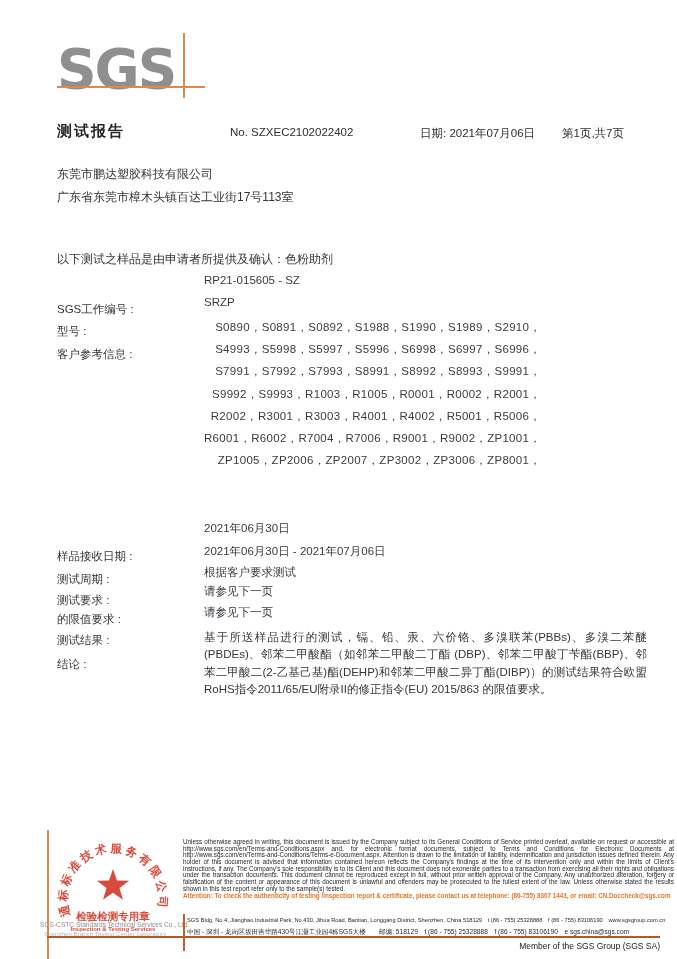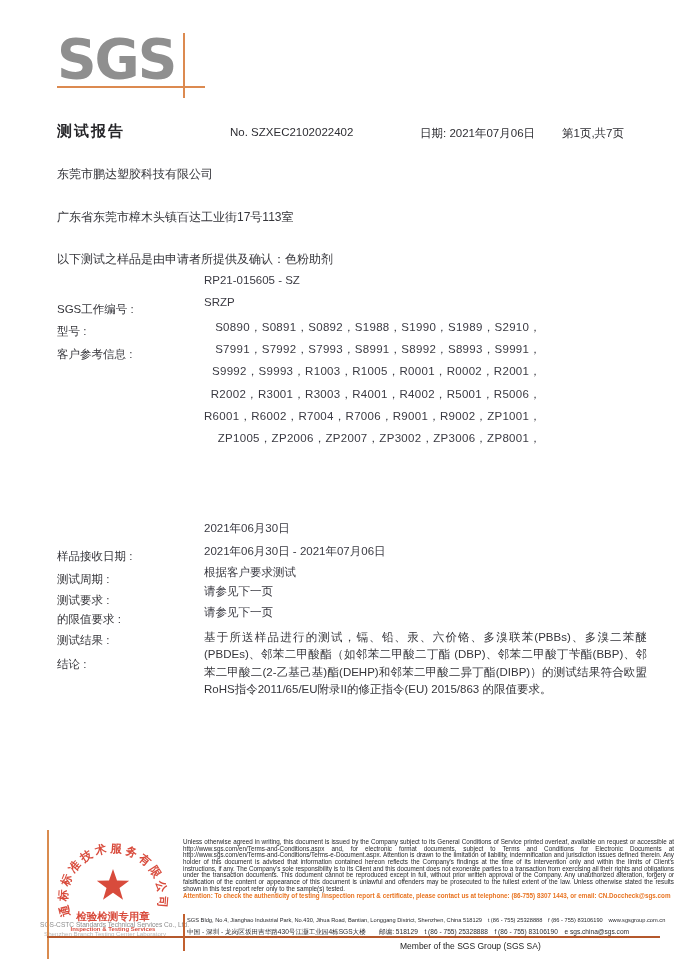--- a/index.html
+++ b/index.html
@@ -32,59 +32,60 @@
   .conclusion-text {
     position: absolute; left: 147px; top: 0; width: 443px;
     font-size: 11.5px; line-height: 17.4px; color: #35353a; text-align: justify;
   }
 
   
   .legal { font-size: 6.3px; line-height: 6.65px; color: #1f1f23; text-align: justify; }
   .attention { font-size: 6.3px; line-height: 6.8px; color: #e87422; font-weight: bold; margin-top: 1px; }
   .addr-en { font-size: 5.7px; color: #2a2a2e; white-space: nowrap; }
   .addr-cn { font-size: 6.6px; color: #2a2a2e; white-space: nowrap; margin-top: 2.5px; }
-  .member { font-size: 8.5px; color: #222; text-align: left; }
+  .member { font-size: 8.5px; color: #222; text-align: right; }
   .rule-h { height: 2px; background: #b4582c; }
   .rule-v { width: 1.5px; background: #c2602f; }
   .rule-v-left { width: 1.5px; background: #d98b4f; }
 
   .co-line1 { font-size: 6.6px; color: #8d8d8d; white-space: nowrap; }
   .co-line2 { font-size: 6.2px; color: #b8b8b8; white-space: nowrap; }
 </style>
 </head>
 <body>
 
 <div class="page">
 
-  <div class="abs logo-text" style="left:57px; top:32px;">SGS</div>
+  <div class="abs logo-text" style="left:57px; top:42px;">SGS</div>
   <div class="abs logo-hline" style="left:57px; top:86px; width:148px;"></div>
   <div class="abs logo-vline" style="left:183px; top:33px; height:65px;"></div>
 
   <div class="abs report-title" style="left:57px; top:122px;">测试报告</div>
   <div class="abs hdr-txt" style="left:230px; top:126px;">No. SZXEC2102022402</div>
   <div class="abs hdr-txt" style="left:420px; top:126px;">日期: 2021年07月06日</div>
   <div class="abs hdr-txt" style="left:562px; top:126px;">第1页,共7页</div>
 
   <div class="abs body-txt" style="left:57px; top:166px;">东莞市鹏达塑胶科技有限公司</div>
-  <div class="abs body-txt" style="left:57px; top:189px;margin-top:20px;">广东省东莞市樟木头镇百达工业街17号113室</div>
+  <div class="abs body-txt" style="left:57px; top:189px;">广东省东莞市樟木头镇百达工业街17号113室</div>
 
   <div class="abs body-txt" style="left:57px; top:251px;">以下测试之样品是由申请者所提供及确认：色粉助剂</div>
 
   <div class="row" style="top:274px;">
     <span class="lbl">SGS工作编号 :</span>
     <span class="val">RP21-015605 - SZ</span>
   </div>
   <div class="row" style="top:296px;">
     <span class="lbl">型号 :</span>
     <span class="val">SRZP</span>
   </div>
   <div class="row" style="top:319px;">
     <span class="lbl">客户参考信息 :</span>
     <div class="ref-lines" style="position:absolute; left:147px; top:-3px;text-align:right;">
       <div>S0890，S0891，S0892，S1988，S1990，S1989，S2910，</div>
+      <div>S4993，S5998，S5997，S5996，S6998，S6997，S6996，</div>
       <div>S7991，S7992，S7993，S8991，S8992，S8993，S9991，</div>
       <div>S9992，S9993，R1003，R1005，R0001，R0002，R2001，</div>
       <div>R2002，R3001，R3003，R4001，R4002，R5001，R5006，</div>
       <div>R6001，R6002，R7004，R7006，R9001，R9002，ZP1001，</div>
       <div>ZP1005，ZP2006，ZP2007，ZP3002，ZP3006，ZP8001，</div>
     </div>
   </div>
   <div class="row" style="top:521px;">
     <span class="lbl">样品接收日期 :</span>
     <span class="val">2021年06月30日</span>

